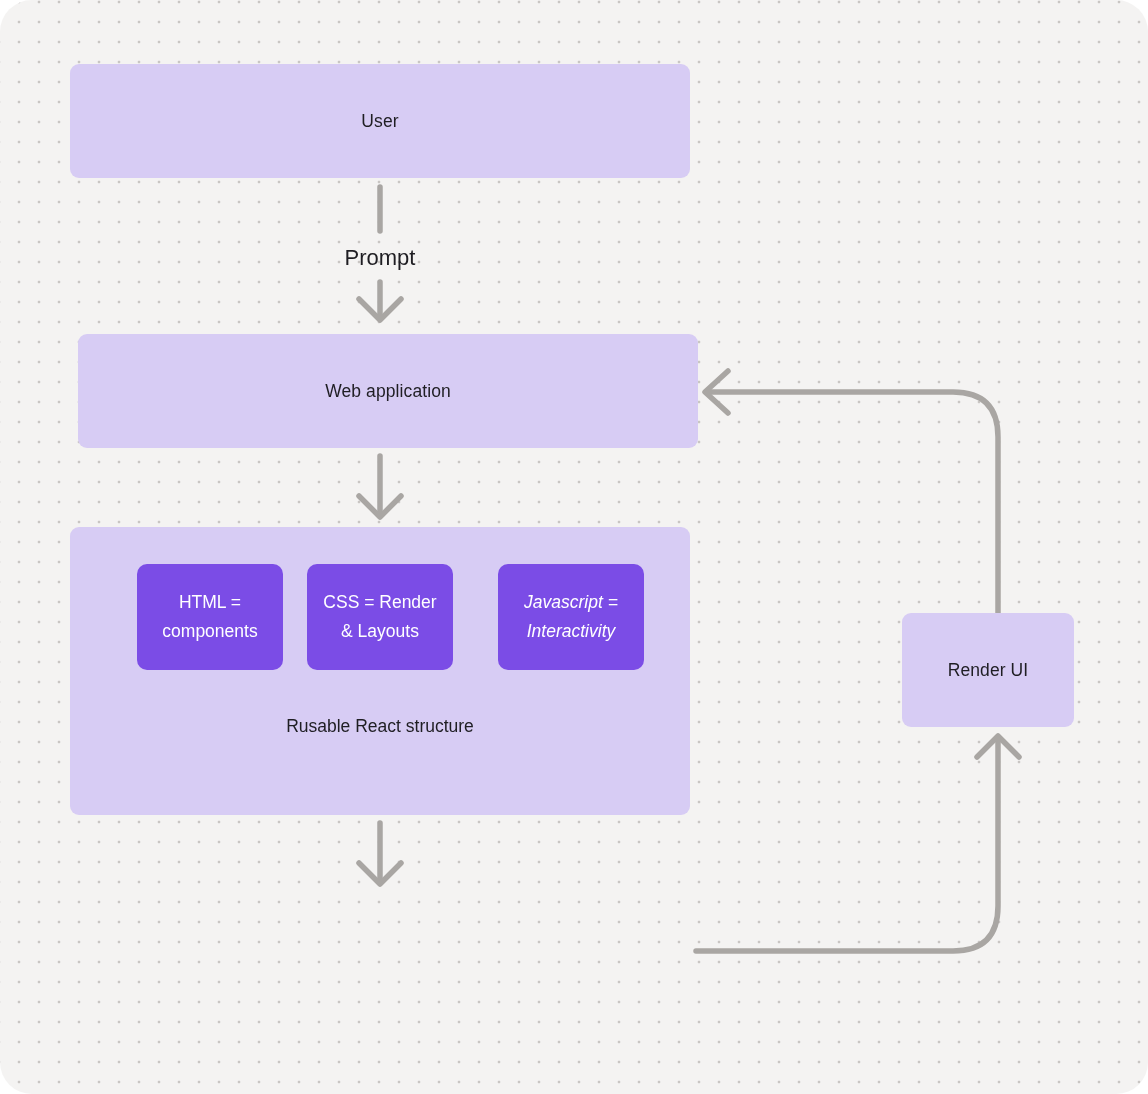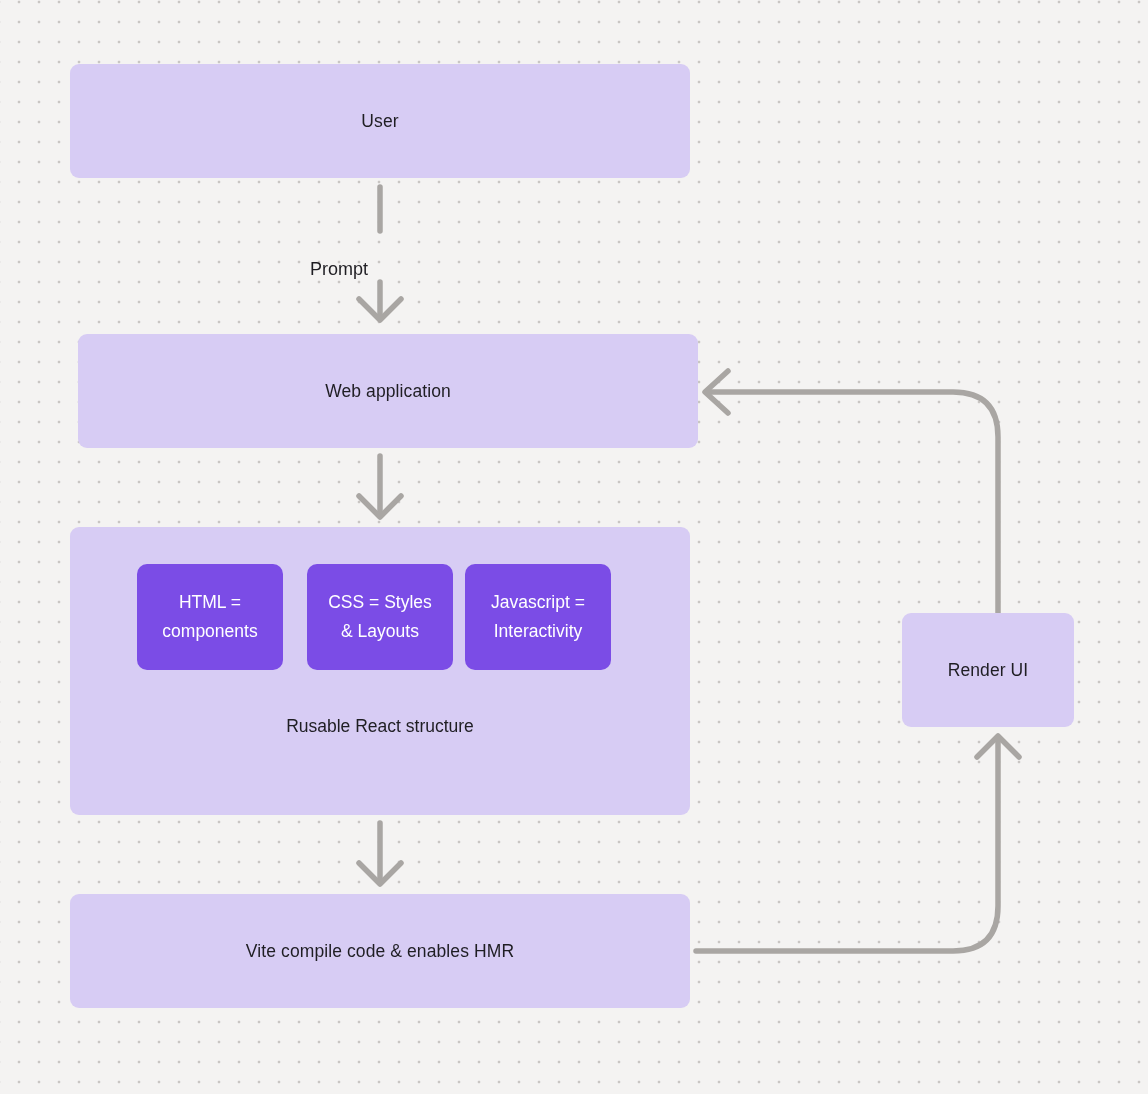--- a/index.html
+++ b/index.html
@@ -9,20 +9,21 @@
   }
   .canvas {
     position: relative;
     width: 1148px;
     height: 1094px;
     background-color: #f4f3f2;
     background-image: radial-gradient(circle, #c9c6c3 1.1px, transparent 1.7px);
     background-size: 20px 20px;
     background-position: 9px 12px;
     overflow: hidden;
+    border-radius: 32px;
   }
   .connectors {
     position: absolute;
     left: 0; top: 0;
     width: 1148px;
     height: 1094px;
     pointer-events: none;
   }
   .connectors path {
     fill: none;
@@ -58,37 +59,38 @@
     flex-direction: column;
     align-items: center;
     justify-content: center;
     color: #ffffff;
     font-size: 17.5px;
     line-height: 29px;
     text-align: center;
   }
   .chip-html { left: 137px; }
   .chip-css  { left: 307px; }
-  .chip-js   { left: 465px; }
+  .chip-js   { left: 498px; font-style: italic; }
   .container-label {
     position: absolute;
     left: 70px;
     top: 716px;
     width: 620px;
     text-align: center;
     color: #1f1e23;
     font-size: 17.5px;
   }
   .edge-label {
     position: absolute;
     left: 310px;
-    top: 259px;
+    top: 245px;
     width: 140px;
+    text-align: center;
     color: #1f1e23;
-    font-size: 18px;
+    font-size: 22px;
   }
 </style>
 </head>
 <body>
 
 <div class="canvas">
 
   <svg class="connectors" viewBox="0 0 1148 1094">
 
     <path d="M380 187 L380 231"></path>
@@ -119,32 +121,29 @@
   </div>
 
   <div class="node node-components"></div>
 
   <div class="chip chip-html">
     <span>HTML =</span>
     <span>components</span>
   </div>
 
   <div class="chip chip-css">
-    <span>CSS = Styles</span>
+    <span>CSS = Render</span>
     <span>&amp; Layouts</span>
   </div>
 
   <div class="chip chip-js">
     <span>Javascript =</span>
     <span>Interactivity</span>
   </div>
 
   <div class="container-label">Rusable React structure</div>
 
-  <div class="node node-vite">
-    <span>Vite compile code &amp; enables HMR</span>
-  </div>
 
   <div class="node node-render">
     <span>Render UI</span>
   </div>
 
 </div>
 
 </body></html>

